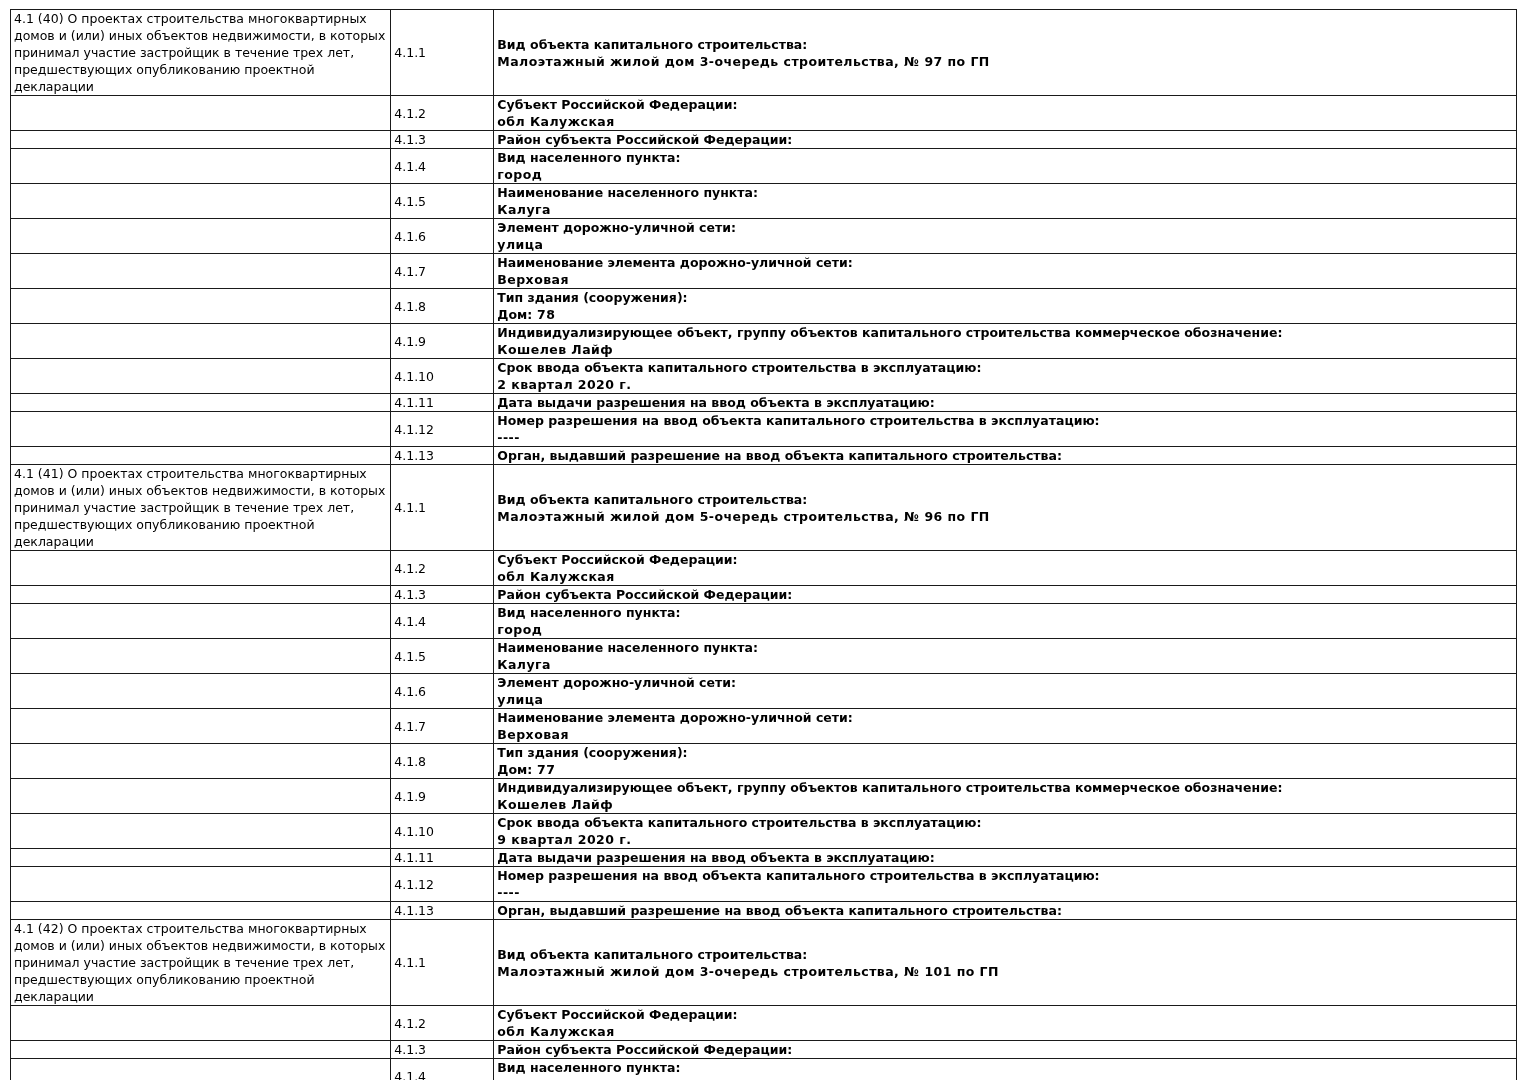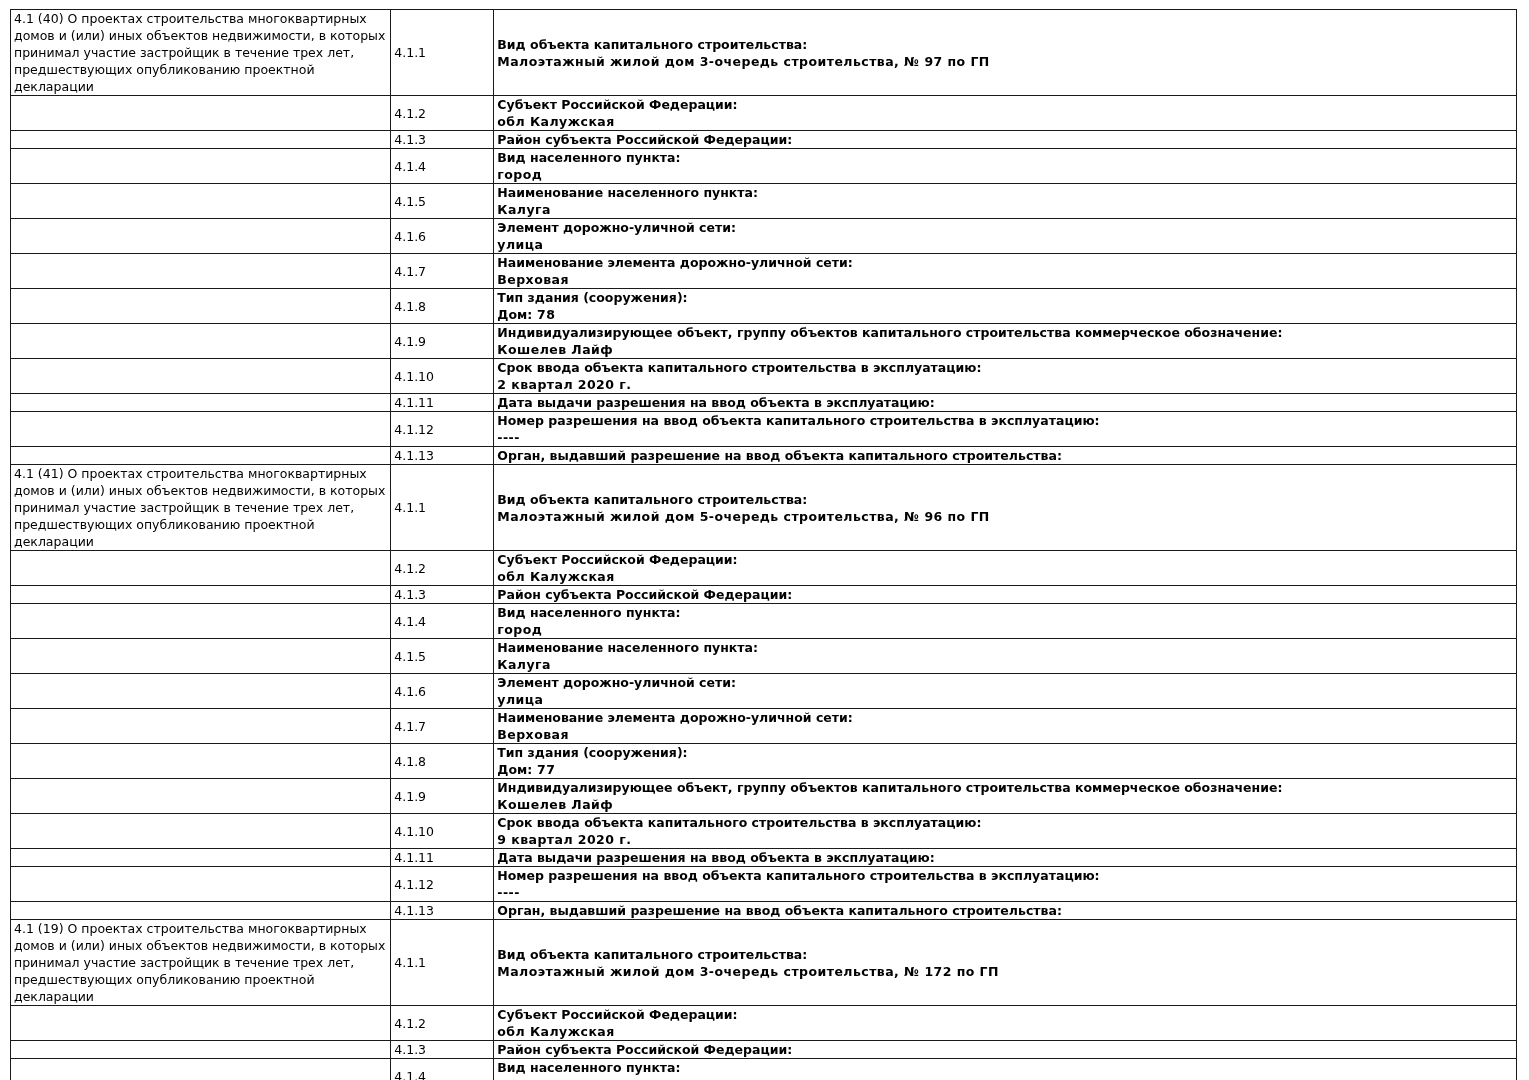--- a/index.html
+++ b/index.html
@@ -262,25 +262,25 @@
           </td>
         </tr>
         <tr>
           <td class="desc"></td>
           <td class="num">4.1.13</td>
           <td class="content">
             <div class="label">Орган, выдавший разрешение на ввод объекта капитального строительства:</div>
           </td>
         </tr>
         <tr>
-          <td class="desc">4.1 (19) О проектах строительства многоквартирных домов и (или) иных объектов недвижимости, в которых принимал участие застройщик в течение трех лет, предшествующих опубликованию проектной декларации</td>
+          <td class="desc">4.1 (42) О проектах строительства многоквартирных домов и (или) иных объектов недвижимости, в которых принимал участие застройщик в течение трех лет, предшествующих опубликованию проектной декларации</td>
           <td class="num">4.1.1</td>
           <td class="content">
             <div class="label">Вид объекта капитального строительства:</div>
-            <div class="valueline"><span class="bold">Малоэтажный жилой дом 3-очередь строительства, № 172 по ГП</span></div>
+            <div class="valueline"><span class="bold">Малоэтажный жилой дом 3-очередь строительства, № 101 по ГП</span></div>
           </td>
         </tr>
         <tr>
           <td class="desc"></td>
           <td class="num">4.1.2</td>
           <td class="content">
             <div class="label">Субъект Российской Федерации:</div>
             <div class="valueline"><span class="bold">обл Калужская</span></div>
           </td>
         </tr>

